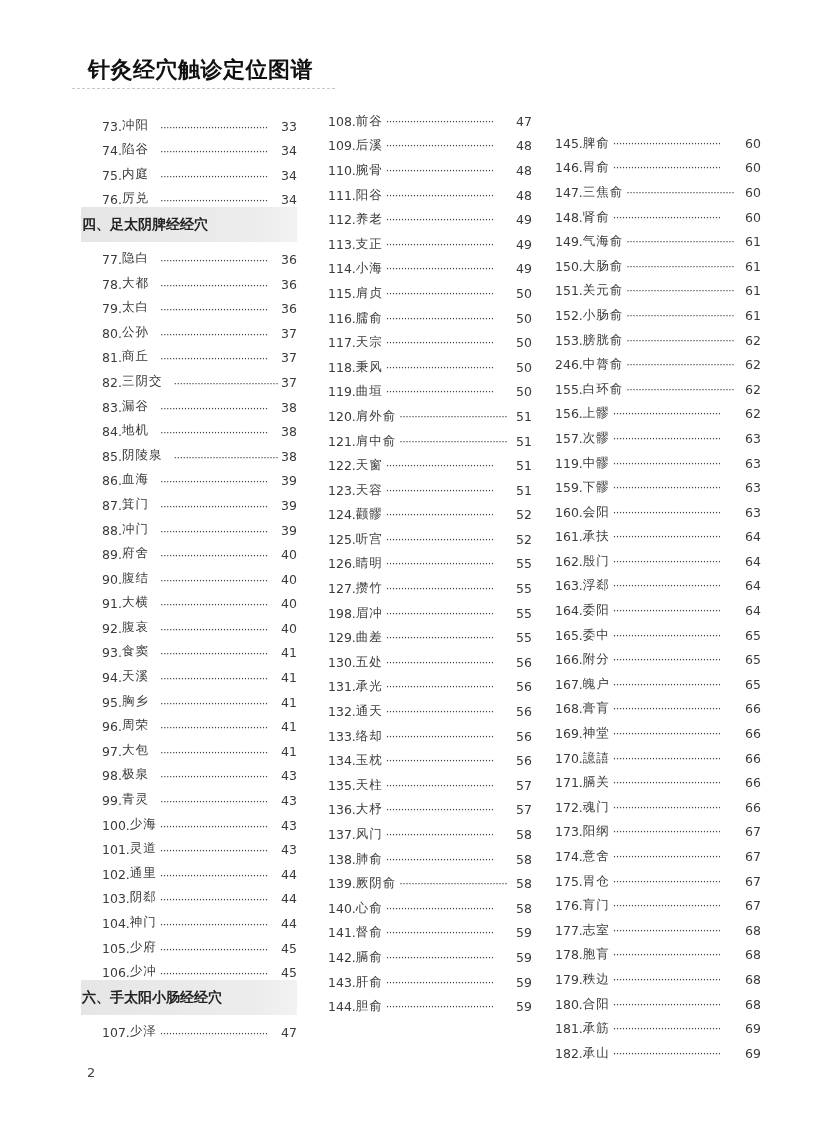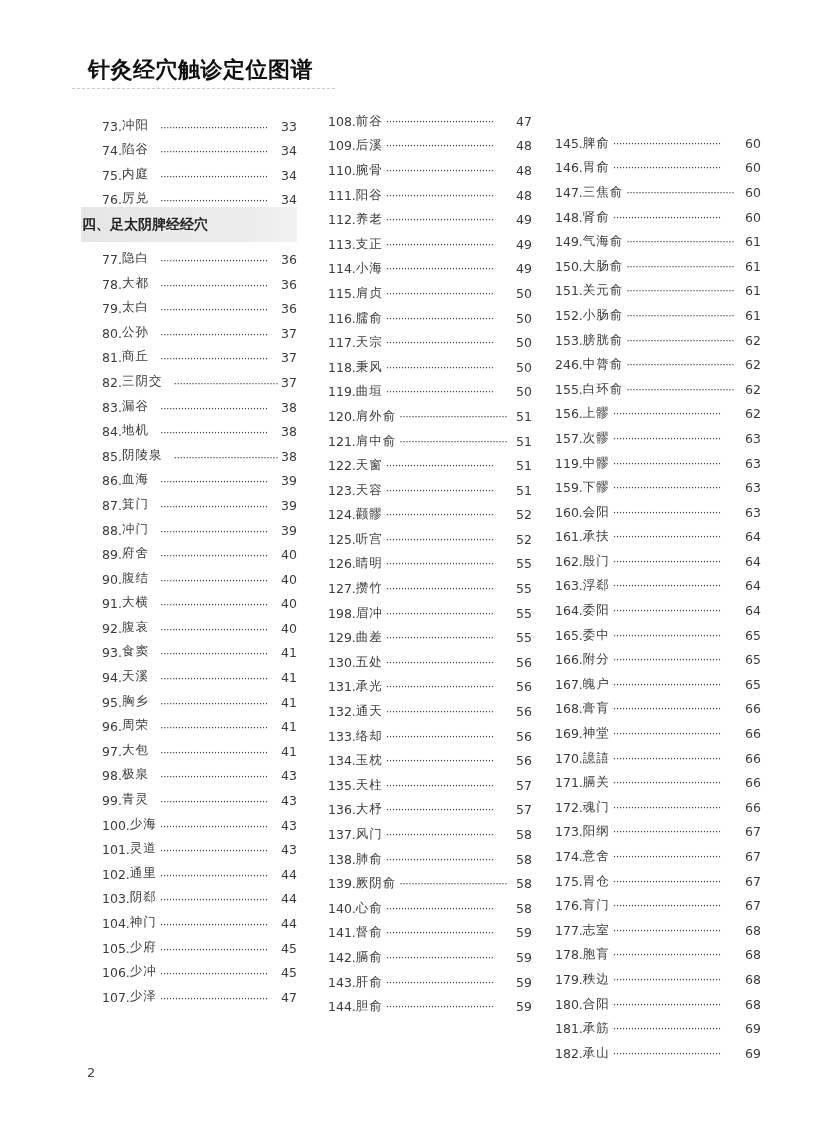--- a/index.html
+++ b/index.html
@@ -233,20 +233,21 @@
       <span class="name">少府</span>
       <span class="dots">····································</span>
       <span class="page">45</span>
     </div>
     <div class="row">
       <span class="num">106.</span>
       <span class="name">少冲</span>
       <span class="dots">····································</span>
       <span class="page">45</span>
     </div>
+    <div class="sec">六、手太阳小肠经经穴</div>
     <div class="row">
       <span class="num">107.</span>
       <span class="name">少泽</span>
       <span class="dots">····································</span>
       <span class="page">47</span>
     </div>
   </div>
 <div class="col col2">
     <div class="row">
       <span class="num">108.</span>

